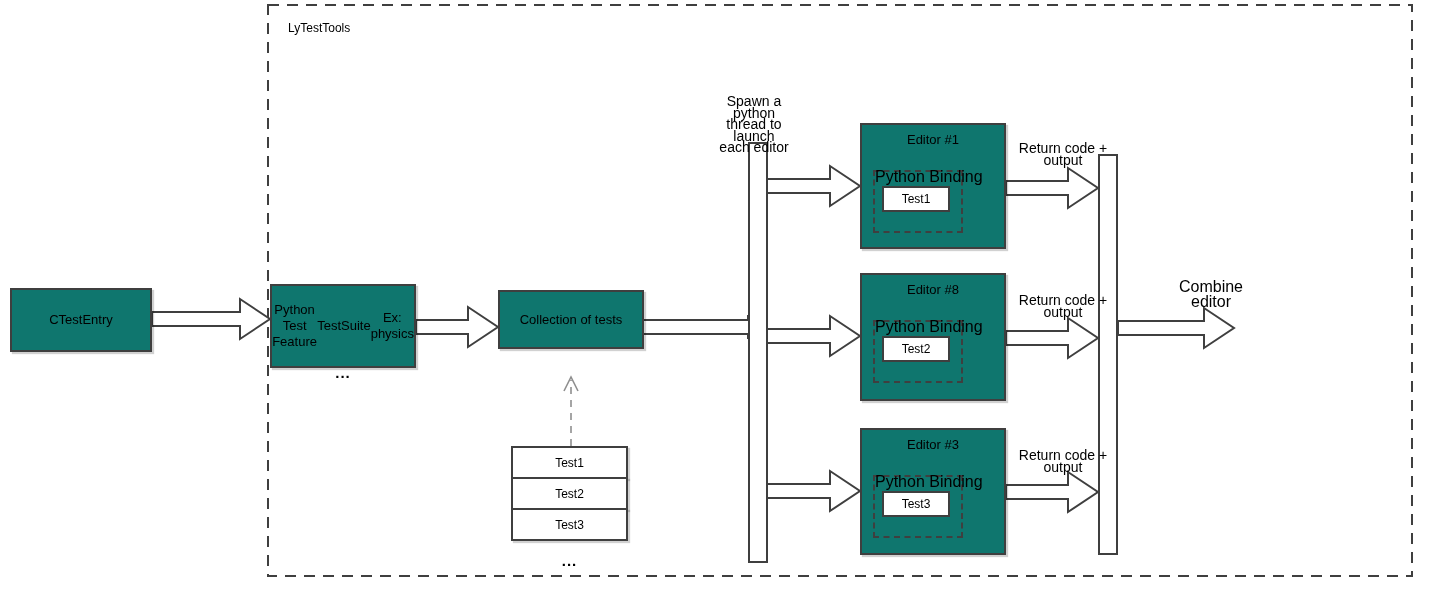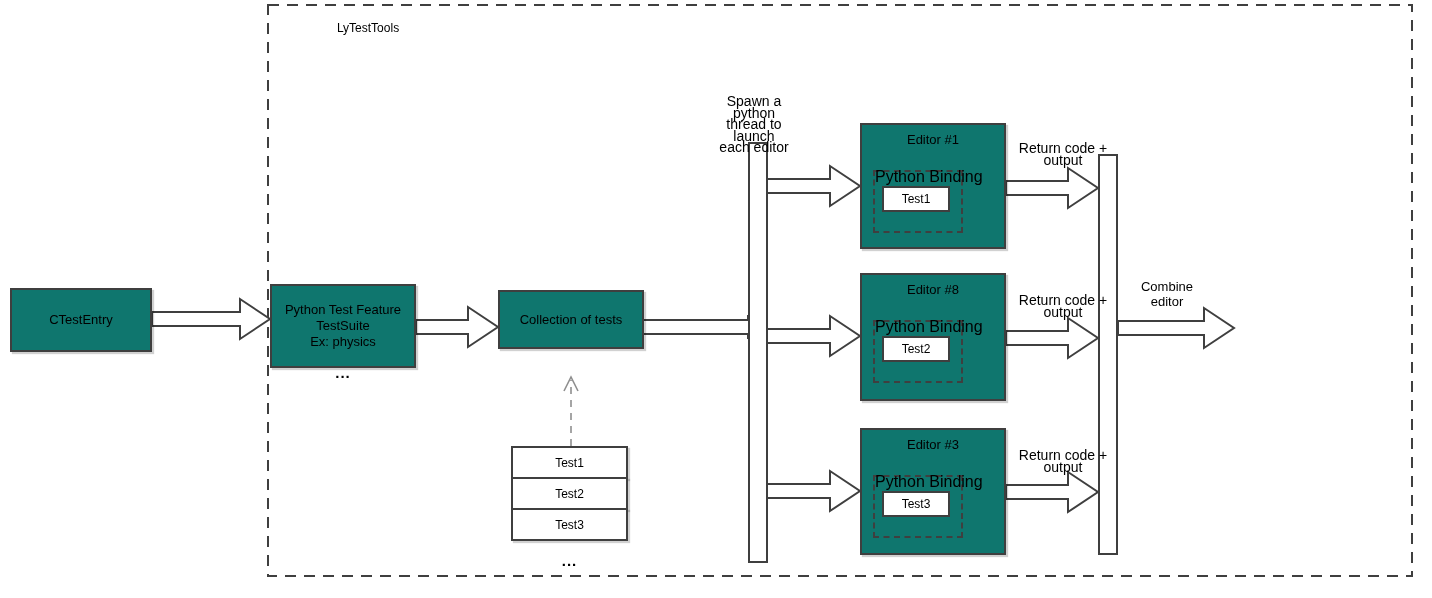--- a/index.html
+++ b/index.html
@@ -9,25 +9,25 @@
     overflow:hidden;
   }
   svg.overlay{position:absolute;left:0;top:0;z-index:1;}
   .box{
     position:absolute;z-index:2;box-sizing:border-box;
     border:2px solid #3f3f3f;background:#0f766e;
     display:flex;align-items:center;justify-content:center;
     text-align:center;font-size:13px;line-height:16px;
     box-shadow:2px 2px 1px rgba(0,0,0,0.18);
   }
-  .box.multiline{flex-direction:column;}
+  .box.multiline{}
   .lbl{position:absolute;z-index:3;text-align:center;}
-  .container-label{font-size:12px;text-align:center;}
+  .container-label{font-size:12px;text-align:left;}
   .note{font-size:14px;line-height:11.5px;}
-  .combine{font-size:13px;line-height:15px;}
+  .combine{font-size:16px;line-height:15px;padding-left:44px;}
   .ellipsis{font-weight:bold;font-size:15px;letter-spacing:1px;z-index:3;}
   .editor{display:block;}
   .editor .etitle{position:absolute;left:0;top:7px;width:100%;text-align:center;font-size:13px;}
   .binding{
     position:absolute;left:11px;top:45px;width:90px;height:63px;
     box-sizing:border-box;border:2px dashed #3f3f3f;background:transparent;
   }
   .binding .blabel{position:absolute;left:0;top:-3px;width:100%;text-align:center;font-size:16px;white-space:nowrap;}
   .binding .tbox{
     position:absolute;left:7px;top:14px;width:68px;height:26px;box-sizing:border-box;

